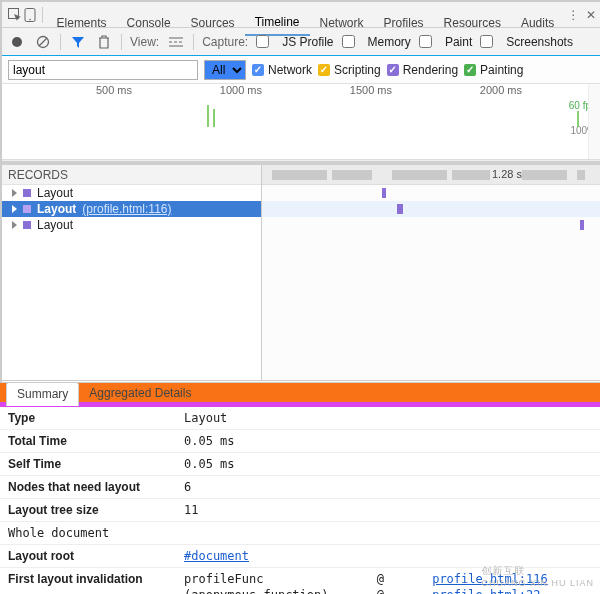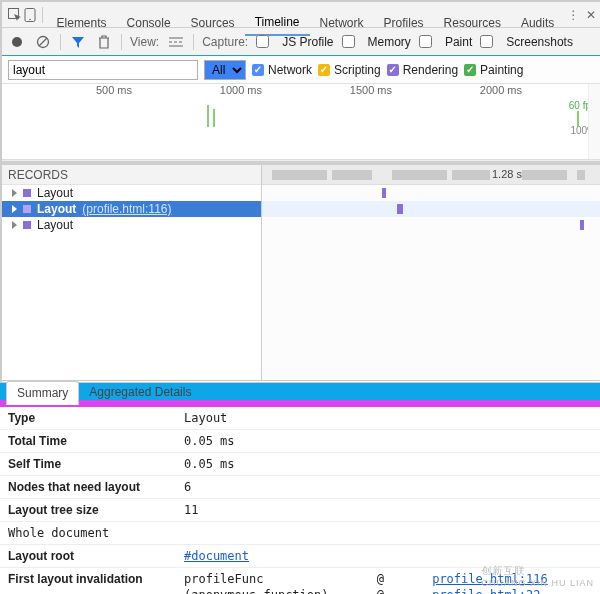--- a/index.html
+++ b/index.html
@@ -56,21 +56,21 @@
   .flame-head { position: absolute; top: 0; left: 0; right: 0; height: 20px; background: #ebebeb; border-bottom:1px solid #ddd;}
   .seg { position: absolute; top: 5px; height: 10px; background: #c9c9c9; }
   .dur-label { position: absolute; top: 3px; font-size: 11px; color: #444; }
   .flame-marks { position: absolute; top: 20px; left:0; right:0; bottom:0; }
   .mark-row { position: absolute; left:0; right:0; height:16px; }
   .mark-row.sel { background:#eaf2fe; }
   .flame-mark { position: absolute; width: 4px; height: 10px; top:3px; background: #8a6fd7; }
 
   
   .details-layer { position: absolute; bottom:0; left:0; right:0; height:212px; background:#fff; border-top:1px solid #ccc; display:flex; flex-direction:column; }
-  .det-tabs { display: flex; height: 24px; align-items: center; padding-left: 6px; background:#0ea5e9; border-bottom:7px solid #d946ef; }
+  .det-tabs { display: flex; height: 24px; align-items: center; padding-left: 6px; background:#f97316; border-bottom:5px solid #d946ef; }
   .det-tab { padding: 4px 10px; font-size: 12px; color:#444; }
   .det-tab.active { background:#fff; border:1px solid #ccc; border-bottom-color:#fff; border-radius:3px 3px 0 0; position:relative; top:1px; }
   .det-body { flex:1; overflow:auto; }
   .kv { display:flex; border-bottom:1px solid #eee; font-size:12px; }
   .kv .k { width:176px; padding:4px 8px; font-weight:bold; color:#222; }
   .kv .v { flex:1; padding:4px 8px; font-family: Menlo, Consolas, monospace; font-size:12px; color:#222; }
   .kv .v a { color:#1a5fd0; text-decoration: underline; }
   .kv.tall { align-items:flex-start; }
   .stack { display:grid; grid-template-columns:auto auto auto; column-gap:4px; row-gap:2px; }
   .stack .p { white-space:pre; }

